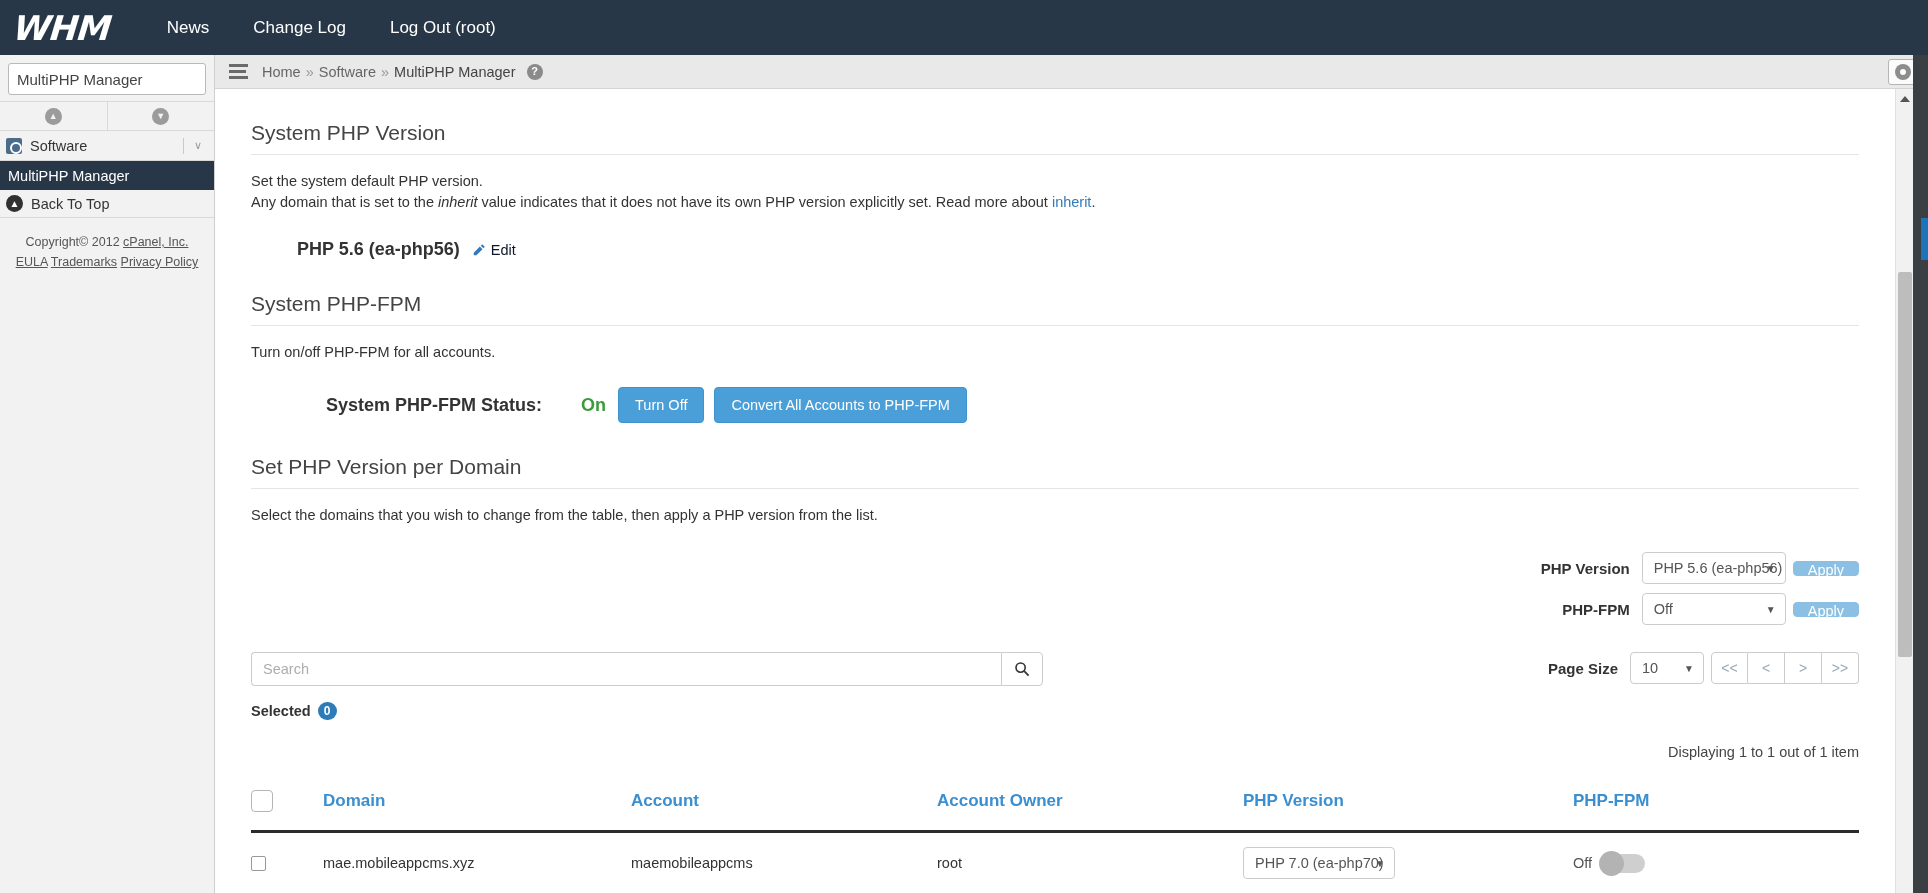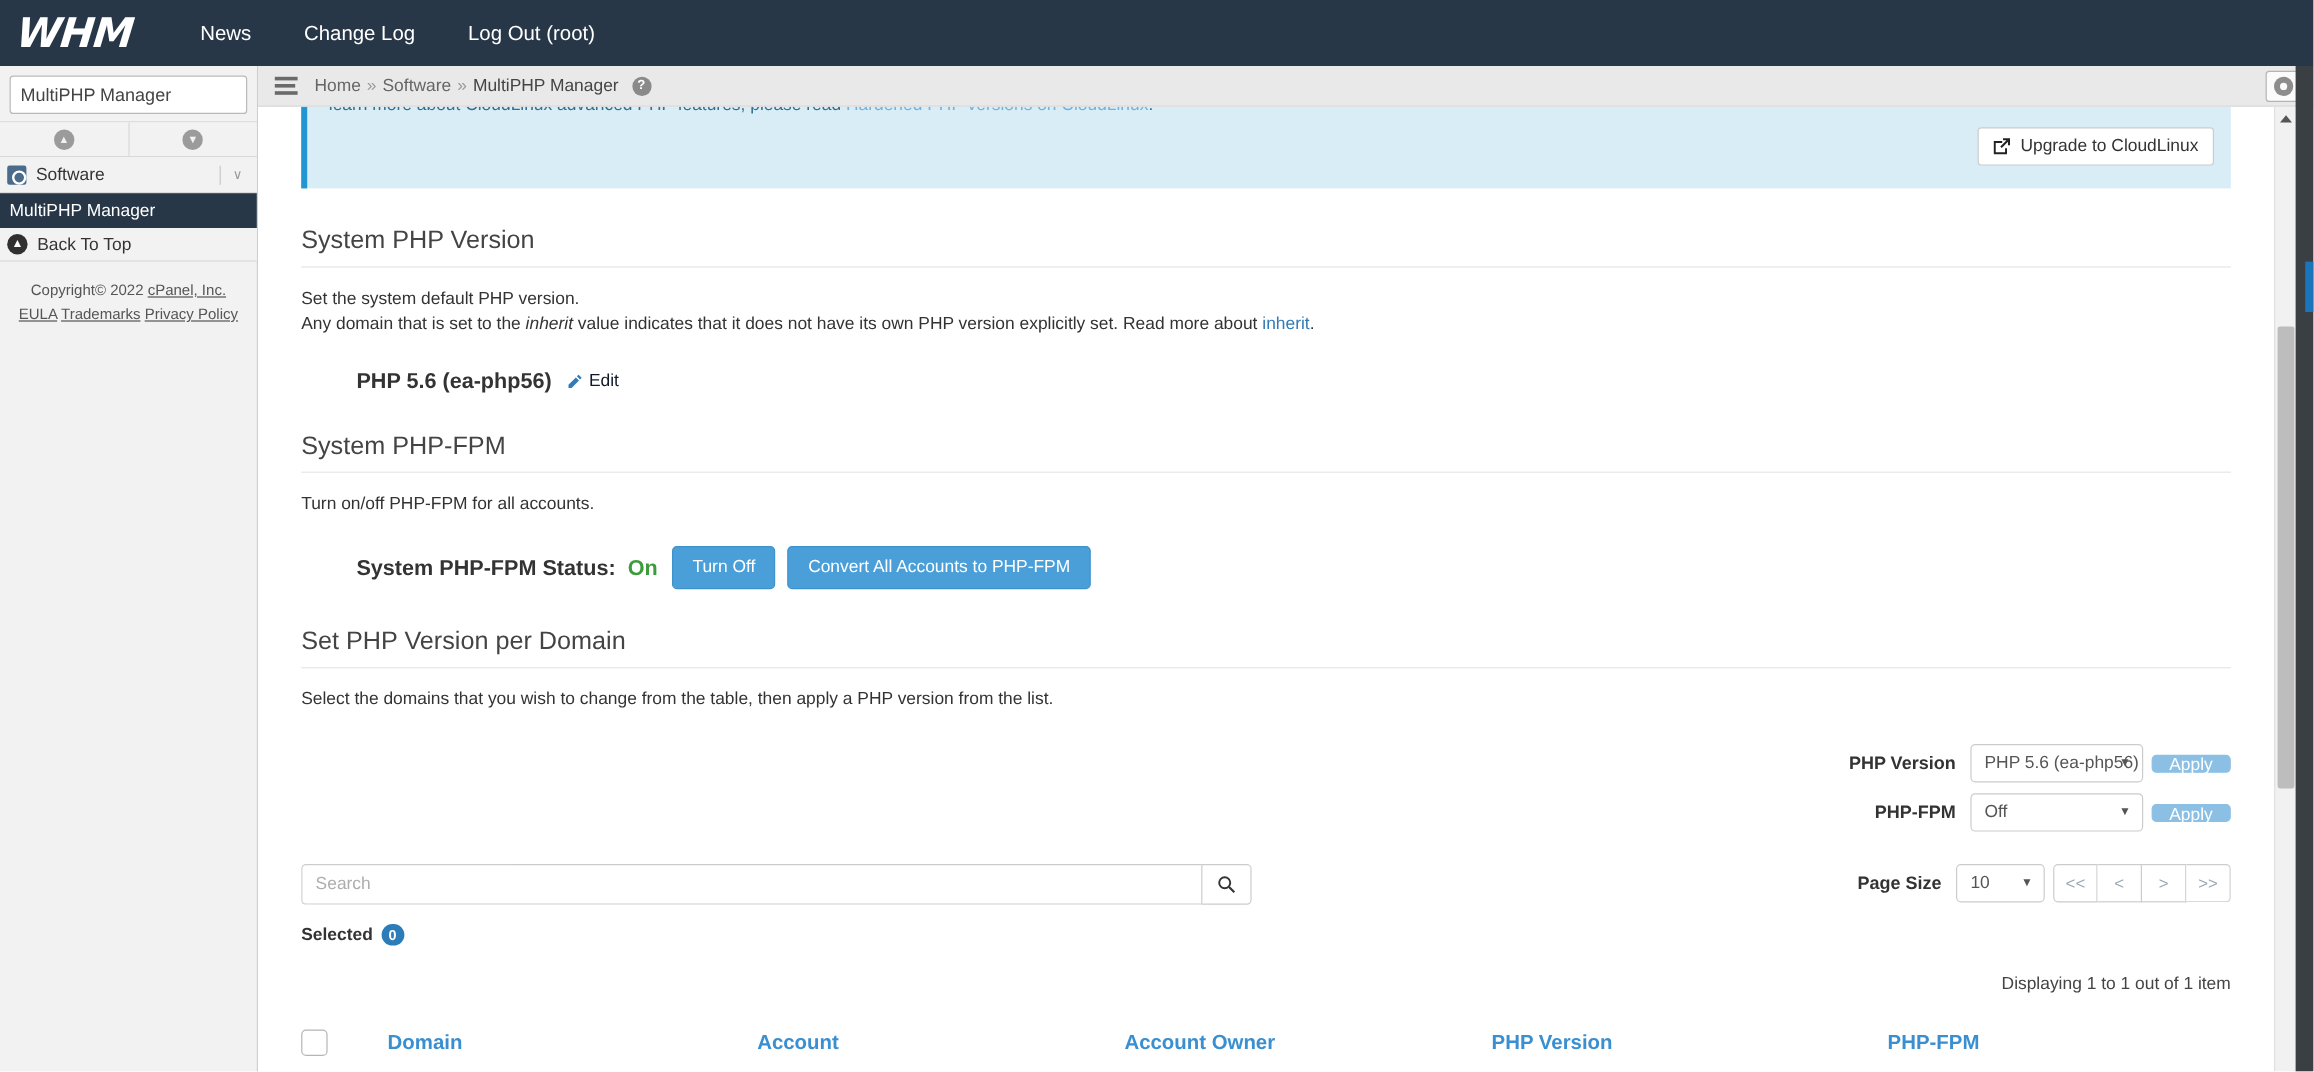--- a/index.html
+++ b/index.html
@@ -175,21 +175,21 @@
   .sec-desc { font-size: 14.5px; color: #333; line-height: 21px; padding-top: 16px; }
   .sec-desc a { color: #337ab7; text-decoration: none; }
   .sec-desc em { font-style: italic; }
 
   .value-row { display: flex; align-items: center; gap: 12px; padding: 26px 0 0 46px; }
   .value-strong { font-size: 18px; font-weight: bold; color: #333; }
   .edit-link { font-size: 14.5px; color: #0f172a; text-decoration: none; display: flex; align-items: center; gap: 5px; cursor: pointer; }
   .pencil { width: 14px; height: 14px; display: block; }
 
   .fpm-row { display: flex; align-items: center; gap: 0; padding: 24px 0 0 46px; }
-  .fpm-label { font-size: 18px; font-weight: bold; color: #333; margin-right: 10px; }
+  .fpm-label { font-size: 18px; font-weight: bold; color: #333; margin-right: 10px; margin-left: 29px; }
   .fpm-on { color: #3c9b3c; font-weight: bold; }
   .btn-primary {
     background: #4a9fd8; border: 1px solid #3f93cc; color: #fff;
     font-size: 14.5px; border-radius: 4px; padding: 9px 16px; cursor: pointer;
     font-family: "Liberation Sans", sans-serif; white-space: nowrap;
   }
   .btn-primary + .btn-primary { margin-left: 10px; }
 
   
   .controls { padding: 26px 36px 0 36px; }
@@ -351,21 +351,21 @@
 
       <div class="sb-item-active">MultiPHP Manager</div>
 
       <div class="sb-back">
         <span class="bicon">▲</span>
         <span>Back To Top</span>
       </div>
 
       <div class="sb-footer">
         <div>
-          <span>Copyright© 2022 </span><a href="#">cPanel, Inc.</a>
+          <span>Copyright© 2012 </span><a href="#">cPanel, Inc.</a>
         </div>
         <div>
           <a href="#">EULA</a>
           <a href="#">Trademarks</a>
           <a href="#">Privacy Policy</a>
         </div>
       </div>
     </div>
 
     <div class="main">
@@ -386,32 +386,20 @@
         </div>
         <div class="bc-spacer"></div>
         <div class="life-btn">
           <span class="life-ring"></span>
         </div>
       </div>
 
       <div class="content-area">
         <div class="content-inner">
 
-          <div class="notice">
-            <div class="notice-text">
-              <span>learn more about CloudLinux advanced PHP features, please read </span><a href="#">Hardened PHP versions on CloudLinux</a><span>.</span>
-            </div>
-            <div class="cl-btn">
-              <svg class="ext-icon" viewBox="0 0 16 16">
-                <path d="M1.5 3.5h7v1.6H3.1v7.8h7.8V9.5h1.6v5.0H1.5z" fill="#222"></path>
-                <path d="M9.2 1.2H15v5.8h-1.7V4.1L8.1 9.3 6.9 8.1l5.2-5.2H9.2z" fill="#222"></path>
-              </svg>
-              <span>Upgrade to CloudLinux</span>
-            </div>
-          </div>
 
           <div class="section">
             <h2 class="sec-title">System PHP Version</h2>
             <div class="sec-desc">
               <div>Set the system default PHP version.</div>
               <div><span>Any domain that is set to the </span><em>inherit</em><span> value indicates that it does not have its own PHP version explicitly set. Read more about </span><a href="#">inherit</a><span>.</span></div>
             </div>
             <div class="value-row">
               <span class="value-strong">PHP 5.6 (ea-php56)</span>
               <a href="#" class="edit-link">

